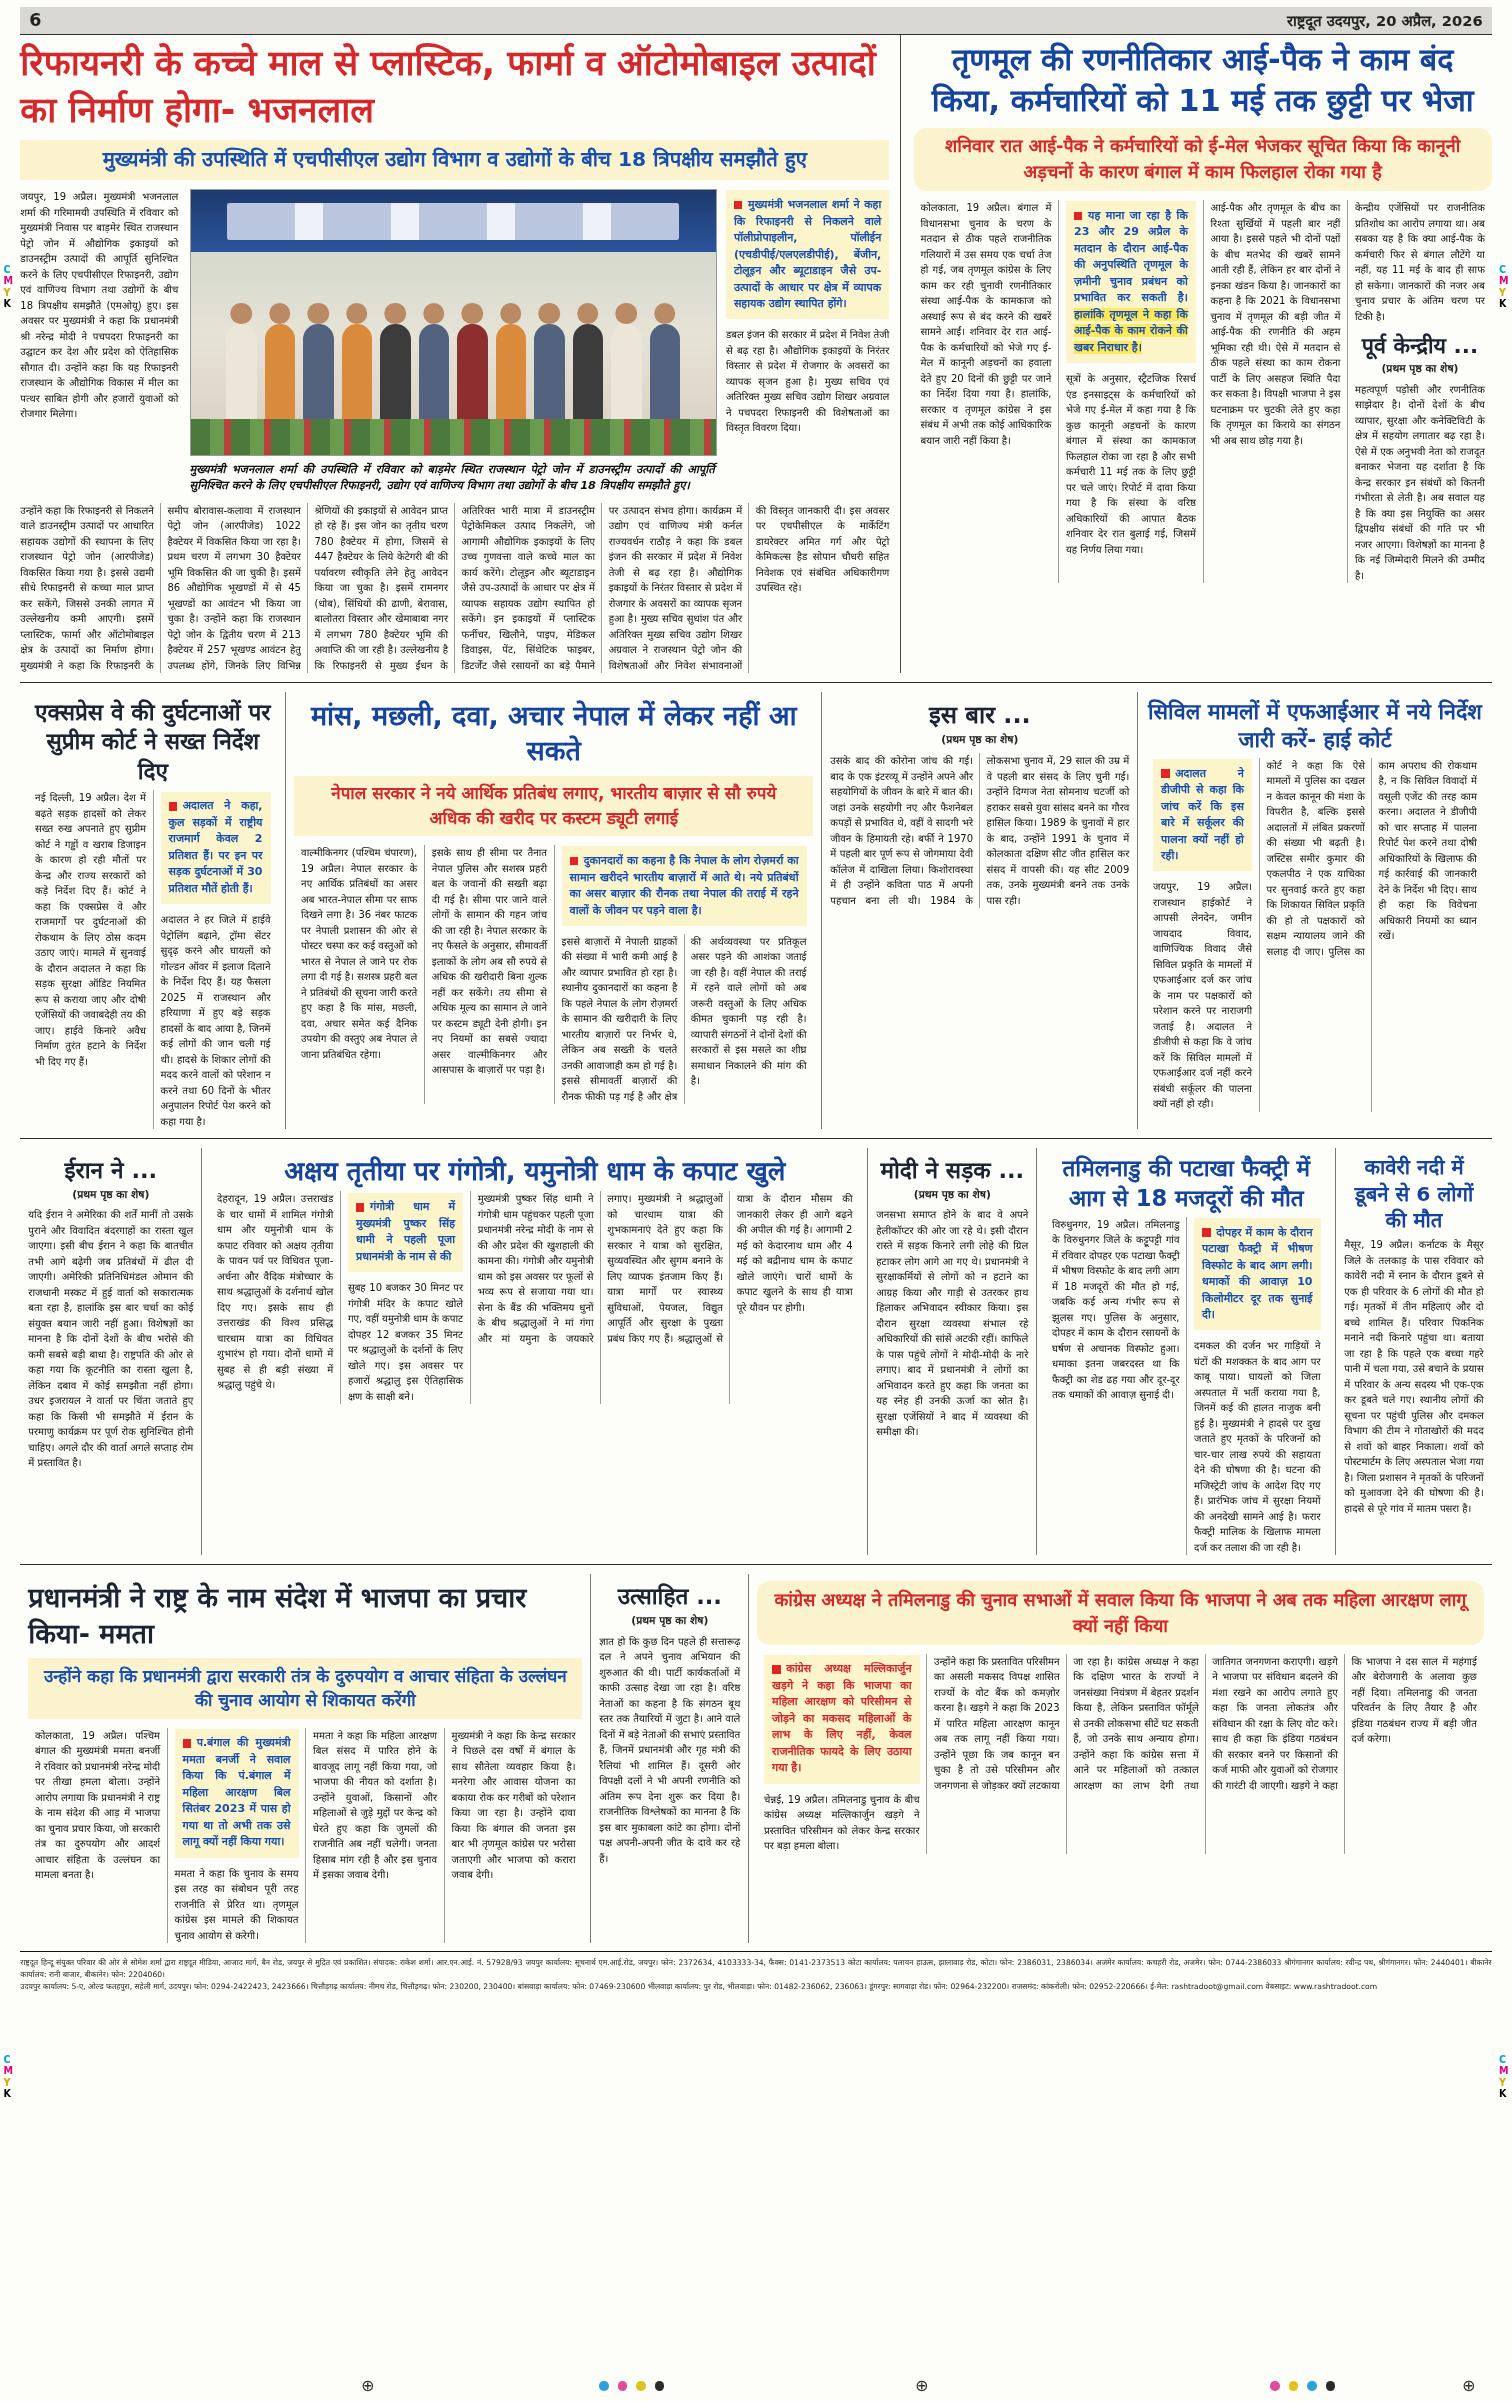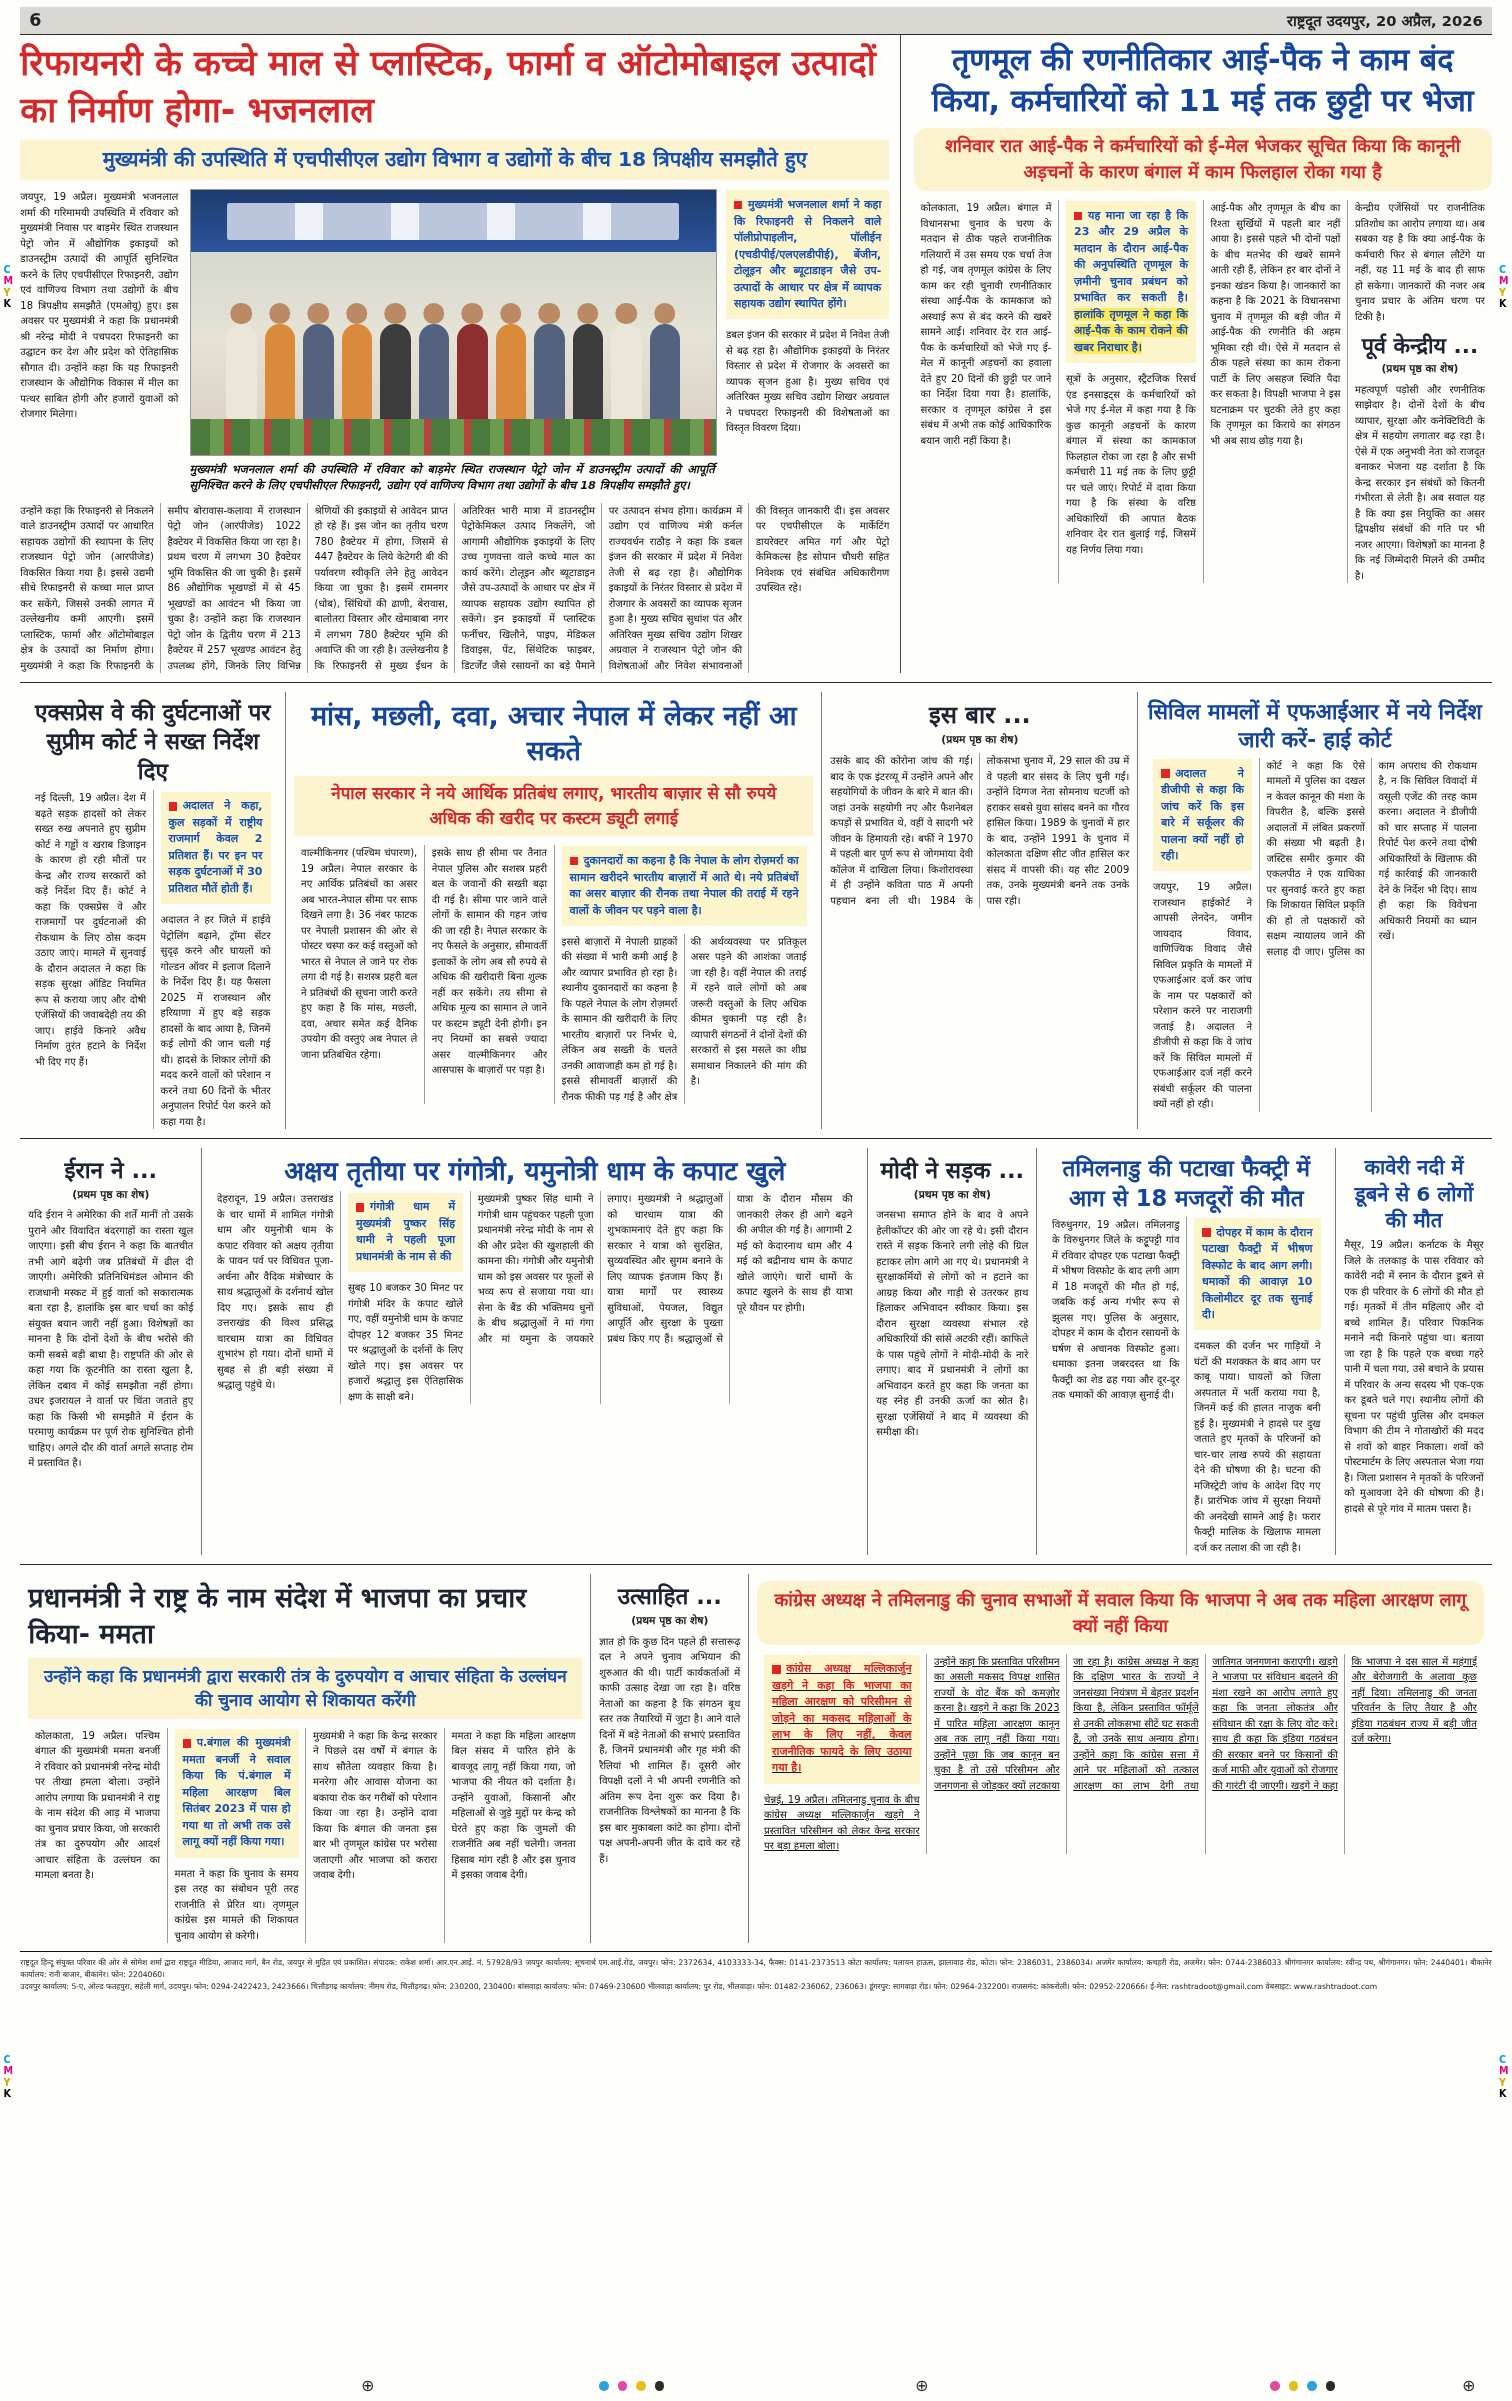--- a/index.html
+++ b/index.html
@@ -273,34 +273,34 @@
         <h2 class="hl dark sz48">प्रधानमंत्री ने राष्ट्र के नाम संदेश में भाजपा का प्रचार किया- ममता</h2>
         <div class="kicker k-blue ks30">उन्होंने कहा कि प्रधानमंत्री द्वारा सरकारी तंत्र के दुरुपयोग व आचार संहिता के उल्लंघन की चुनाव आयोग से शिकायत करेंगी</div>
         <div class="cols" style="grid-template-columns:1fr 1fr 1fr 1fr;">
           <div class="bt">कोलकाता, 19 अप्रैल। पश्चिम बंगाल की मुख्यमंत्री ममता बनर्जी ने रविवार को प्रधानमंत्री नरेन्द्र मोदी पर तीखा हमला बोला।  उन्होंने आरोप लगाया कि प्रधानमंत्री ने राष्ट्र के नाम संदेश की आड़ में भाजपा का चुनाव प्रचार किया, जो सरकारी तंत्र का दुरुपयोग और आदर्श आचार संहिता के उल्लंघन का मामला बनता है।</div>
           <div>
             <div class="hbox">
               <span class="sq"></span><span>प.बंगाल की मुख्यमंत्री ममता बनर्जी ने सवाल किया कि पं.बंगाल में महिला आरक्षण बिल सितंबर 2023 में पास हो गया था तो अभी तक उसे लागू क्यों नहीं किया गया।</span>
             </div>
             <div class="bt">ममता ने कहा कि चुनाव के समय इस तरह का संबोधन पूरी तरह राजनीति से प्रेरित था। तृणमूल कांग्रेस इस मामले की शिकायत चुनाव आयोग से करेगी।</div>
           </div>
+          <div class="bt">ममता ने कहा कि महिला आरक्षण बिल संसद में पारित होने के बावजूद लागू नहीं किया गया, जो भाजपा की नीयत को दर्शाता है। उन्होंने युवाओं, किसानों और महिलाओं से जुड़े मुद्दों पर केन्द्र को घेरते हुए कहा कि जुमलों की राजनीति अब नहीं चलेगी। जनता हिसाब मांग रही है और इस चुनाव में इसका जवाब देगी।</div>
           <div class="bt">मुख्यमंत्री ने कहा कि केन्द्र सरकार ने पिछले दस वर्षों में बंगाल के साथ सौतेला व्यवहार किया है। मनरेगा और आवास योजना का बकाया रोक कर गरीबों को परेशान किया जा रहा है। उन्होंने दावा किया कि बंगाल की जनता इस बार भी तृणमूल कांग्रेस पर भरोसा जताएगी और भाजपा को करारा जवाब देगी।</div>
-          <div class="bt">ममता ने कहा कि महिला आरक्षण बिल संसद में पारित होने के बावजूद लागू नहीं किया गया, जो भाजपा की नीयत को दर्शाता है। उन्होंने युवाओं, किसानों और महिलाओं से जुड़े मुद्दों पर केन्द्र को घेरते हुए कहा कि जुमलों की राजनीति अब नहीं चलेगी। जनता हिसाब मांग रही है और इस चुनाव में इसका जवाब देगी।</div>
         </div>
       </article>
 
       <article>
         <h2 class="cont-h sz40 dark">उत्साहित ...</h2>
         <div class="cont-k">(प्रथम पृष्ठ का शेष)</div>
         <div class="bt">ज्ञात हो कि कुछ दिन पहले ही सत्तारूढ़ दल ने अपने चुनाव अभियान की शुरुआत की थी। पार्टी कार्यकर्ताओं में काफी उत्साह देखा जा रहा है। वरिष्ठ नेताओं का कहना है कि संगठन बूथ स्तर तक तैयारियों में जुटा है। आने वाले दिनों में बड़े नेताओं की सभाएं प्रस्तावित हैं, जिनमें प्रधानमंत्री और गृह मंत्री की रैलियां भी शामिल हैं। दूसरी ओर विपक्षी दलों ने भी अपनी रणनीति को अंतिम रूप देना शुरू कर दिया है। राजनीतिक विश्लेषकों का मानना है कि इस बार मुकाबला कांटे का होगा। दोनों पक्ष अपनी-अपनी जीत के दावे कर रहे हैं।</div>
       </article>
 
       <article>
         <div class="kicker k-red ks32">कांग्रेस अध्यक्ष ने तमिलनाडु की चुनाव सभाओं में सवाल किया कि भाजपा ने अब तक महिला आरक्षण लागू क्यों नहीं किया</div>
-        <div class="cols" style="grid-template-columns:169px 1fr;text-decoration:underline;">
+        <div class="cols" style="grid-template-columns:169px 1fr;">
           <div>
             <div class="hbox redtext">
               <span class="sq"></span><span>कांग्रेस अध्यक्ष मल्लिकार्जुन खड़गे ने कहा कि भाजपा का महिला आरक्षण को परिसीमन से जोड़ने का मकसद महिलाओं के लाभ के लिए नहीं, केवल राजनीतिक फायदे के लिए उठाया गया है।</span>
             </div>
             <div class="bt">चेन्नई, 19 अप्रैल। तमिलनाडु चुनाव के बीच कांग्रेस अध्यक्ष मल्लिकार्जुन खड़गे ने प्रस्तावित परिसीमन को लेकर केन्द्र सरकार पर बड़ा हमला बोला।</div>
           </div>
           <div class="bt mc4">उन्होंने कहा कि प्रस्तावित परिसीमन का असली मकसद विपक्ष शासित राज्यों के वोट बैंक को कमज़ोर करना है। खड़गे ने कहा कि 2023 में पारित महिला आरक्षण कानून अब तक लागू नहीं किया गया। उन्होंने पूछा कि जब कानून बन चुका है तो उसे परिसीमन और जनगणना से जोड़कर क्यों लटकाया जा रहा है। कांग्रेस अध्यक्ष ने कहा कि दक्षिण भारत के राज्यों ने जनसंख्या नियंत्रण में बेहतर प्रदर्शन किया है, लेकिन प्रस्तावित फॉर्मूले से उनकी लोकसभा सीटें घट सकती हैं, जो उनके साथ अन्याय होगा। उन्होंने कहा कि कांग्रेस सत्ता में आने पर महिलाओं को तत्काल आरक्षण का लाभ देगी तथा जातिगत जनगणना कराएगी। खड़गे ने भाजपा पर संविधान बदलने की मंशा रखने का आरोप लगाते हुए कहा कि जनता लोकतंत्र और संविधान की रक्षा के लिए वोट करे। साथ ही कहा कि इंडिया गठबंधन की सरकार बनने पर किसानों की कर्ज माफी और युवाओं को रोजगार की गारंटी दी जाएगी। खड़गे ने कहा कि भाजपा ने दस साल में महंगाई और बेरोजगारी के अलावा कुछ नहीं दिया। तमिलनाडु की जनता परिवर्तन के लिए तैयार है और इंडिया गठबंधन राज्य में बड़ी जीत दर्ज करेगा।</div>
         </div>
       </article>
     </section>

